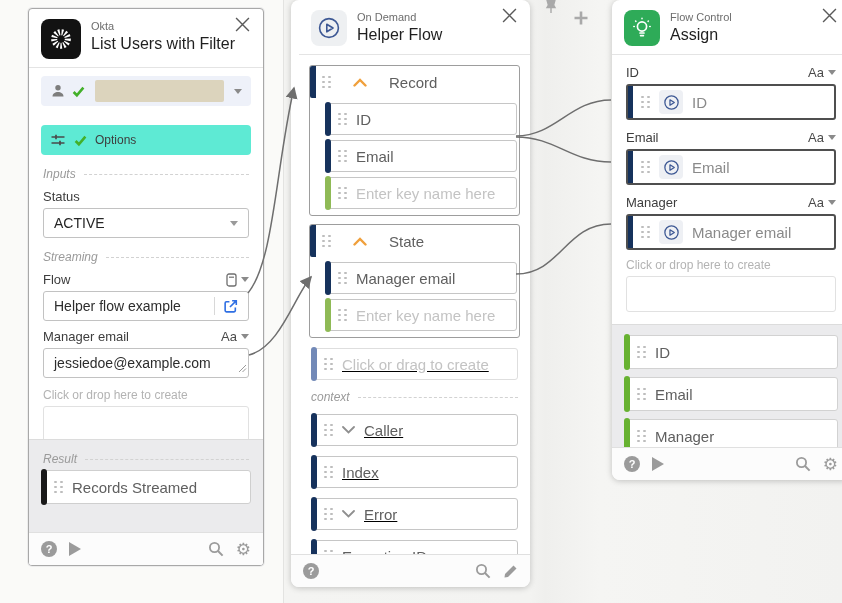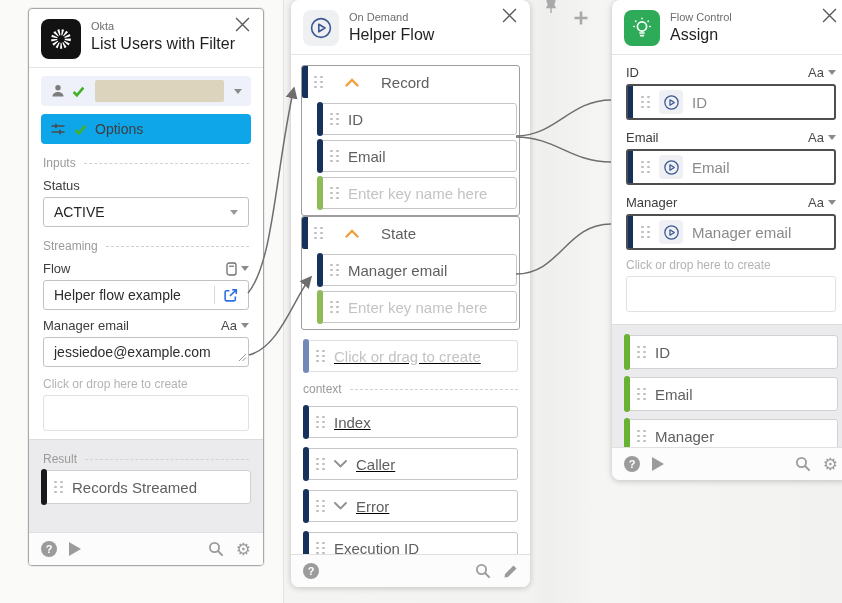--- a/index.html
+++ b/index.html
@@ -29,21 +29,21 @@
   .bar-ogreen{ background:#67b231; }
   .bar-blue  { background:#7289b7; }
   .bar-black { background:#191919; }
   .pill-label { font-size:15px; color:#5f5f5f; white-space:nowrap; }
   .placeholder { color:#c3c3c3; }
   .grip { position:relative; width:9px; height:13px; flex:0 0 9px; }
   .grip::before { content:""; position:absolute; top:0; left:0; width:2.6px; height:2.6px; border-radius:50%;
     background:#bdbdbd; box-shadow:6px 0 0 #bdbdbd, 0 5px 0 #bdbdbd, 6px 5px 0 #bdbdbd, 0 10px 0 #bdbdbd, 6px 10px 0 #bdbdbd; }
 
   
-  .sec-sep { display:flex; align-items:center; gap:8px; font-size:12px; color:#9a9a9a; margin:12px 14px 4px; }
+  .sec-sep { display:flex; align-items:center; gap:8px; font-size:12px; color:#9a9a9a; margin:12px 14px 4px;font-style:italic; }
   .sec-sep::after { content:""; flex:1; border-top:1px dashed #d2d2d2; margin-top:1px; }
   .field-label { display:flex; align-items:center; font-size:13px; color:#3d3d3d; margin:8px 14px 4px; }
   .label-right { margin-left:auto; display:flex; align-items:center; gap:4px; cursor:pointer; }
   .caret { width:0; height:0; border-left:4px solid transparent; border-right:4px solid transparent; border-top:5px solid #8a8a8a; }
   .type-aa { font-size:13px; color:#4a4a4a; }
 
   .input-box { margin:0 14px; height:30px; border:1px solid #c2c2c2; border-radius:3px; background:#fff; display:flex; align-items:center; padding:0 10px; font-size:14px; color:#2d2d2d; position:relative; }
   .drop-hint { font-size:12px; color:#b3b3b3; margin:10px 14px 4px; }
   .drop-box { margin:0 14px; height:36px; border:1px solid #e1e1e1; border-radius:3px; background:#fff; }
 
@@ -52,30 +52,30 @@
   .q-icon { width:16px; height:16px; border-radius:50%; background:#9b9b9b; color:#fff; font-size:11px; font-weight:bold; display:flex; align-items:center; justify-content:center; cursor:pointer; }
   .play-icon { width:0; height:0; border-top:7px solid transparent; border-bottom:7px solid transparent; border-left:12px solid #9b9b9b; cursor:pointer; }
   .ftr-right { margin-left:auto; display:flex; align-items:center; gap:12px; }
   .ico { cursor:pointer; display:flex; }
 
   
   #okta-card { left:28px; top:8px; width:236px; height:558px; border:1px solid #a8a8a8; border-radius:4px; box-shadow:0 0 0 1px #ececec; }
   #okta-card .card-footer { border-radius:0 0 3px 3px; }
   .acct-row { margin:8px 12px 0; height:30px; background:#eef1f9; border-radius:4px; display:flex; align-items:center; gap:6px; padding:0 9px; cursor:pointer; }
   .redacted { flex:1; height:22px; background:#dcd4bd; border-radius:2px; margin:0 4px; }
-  .opt-row { margin:8px 12px 0; height:30px; background:#0ea5e9; border-radius:4px; display:flex; align-items:center; gap:8px; padding:0 9px; font-size:14px; color:#3e3e3e; cursor:pointer; }
+  .opt-row { margin:19px 12px 0; height:30px; background:#5eead4; border-radius:4px; display:flex; align-items:center; gap:8px; padding:0 9px; font-size:12px; color:#3e3e3e; cursor:pointer; }
   .select-caret { margin-left:auto; }
   .flow-ext { margin-left:auto; display:flex; align-items:center; gap:8px; }
   .vdiv { width:1px; height:18px; background:#d8d8d8; }
   .result-sec { position:absolute; left:0; right:0; bottom:0; height:126px; background:#ebebed; border-top:1px solid #dcdcdc; border-radius:0 0 3px 3px; }
   .result-sec .sec-sep { }
   .result-sec .pill { margin:4px 12px 0; height:34px; border-color:#cfcfcf; }
 
   
-  #helper-card { left:291px; top:0; width:239px; height:587px; }
+  #helper-card { left:291px; top:0; width:239px; height:587px;padding-left:8px; }
   .group { margin:10px 10px 0; border:1px solid #9d9d9d; border-radius:3px; background:#fff; padding:0 2px 6px 15px; }
   .group-header { position:relative; height:32px; display:flex; align-items:center; gap:22px; margin:0 -2px 0 -15px; padding-left:12px; cursor:pointer; }
   .group-header .bar { position:absolute; left:0; top:0; bottom:0; width:6px; border-radius:2px 0 0 2px; }
   .group .pill { margin-top:5px; }
   .mitem { margin:10px 12px 0;text-decoration:underline; }
   .chev { display:flex; }
 
   
   #assign-card { left:612px; top:0; width:238px; height:480px; }
   .assign-input { margin:0 14px; height:36px; border:2px solid #4f4f4f; border-radius:3px; background:#fff; position:relative; display:flex; align-items:center; gap:9px; padding-left:13px; }
@@ -277,21 +277,21 @@
       <span class="grip"></span>
       <span class="pill-label">Email</span>
     </div>
     <div class="pill">
       <span class="bar bar-green"></span>
       <span class="grip"></span>
       <span class="pill-label placeholder">Enter key name here</span>
     </div>
   </div>
 
-  <div class="group" style="margin-top:0;">
+  <div class="group" style="margin-top:8px;">
     <div class="group-header">
       <span class="bar bar-navy"></span>
       <span class="grip"></span>
       <span class="chev">
         <svg width="14" height="9" viewBox="0 0 14 9">
             <polyline points="1.5,7.5 7,2 12.5,7.5" fill="none" stroke="#f0a03c" stroke-width="2.4" stroke-linecap="round"></polyline>
           </svg>
       </span>
       <span class="pill-label">State</span>
     </div>
@@ -313,31 +313,31 @@
     <span class="pill-label placeholder">Click or drag to create</span>
   </div>
 
   <div class="sec-sep" style="margin:10px 12px 2px;">
       <span>context</span>
     </div>
 
   <div class="pill mitem">
     <span class="bar bar-navy"></span>
     <span class="grip"></span>
-    <span class="pill-label">Index</span>
-  </div>
-  <div class="pill mitem">
-    <span class="bar bar-navy"></span>
-    <span class="grip"></span>
     <span class="chev">
       <svg width="13" height="8" viewBox="0 0 13 8">
           <polyline points="1,1 6.5,6.5 12,1" fill="none" stroke="#8f8f8f" stroke-width="1.8" stroke-linecap="round"></polyline>
         </svg>
     </span>
     <span class="pill-label">Caller</span>
+  </div>
+  <div class="pill mitem">
+    <span class="bar bar-navy"></span>
+    <span class="grip"></span>
+    <span class="pill-label">Index</span>
   </div>
   <div class="pill mitem">
     <span class="bar bar-navy"></span>
     <span class="grip"></span>
     <span class="chev">
       <svg width="13" height="8" viewBox="0 0 13 8">
           <polyline points="1,1 6.5,6.5 12,1" fill="none" stroke="#8f8f8f" stroke-width="1.8" stroke-linecap="round"></polyline>
         </svg>
     </span>
     <span class="pill-label">Error</span>

